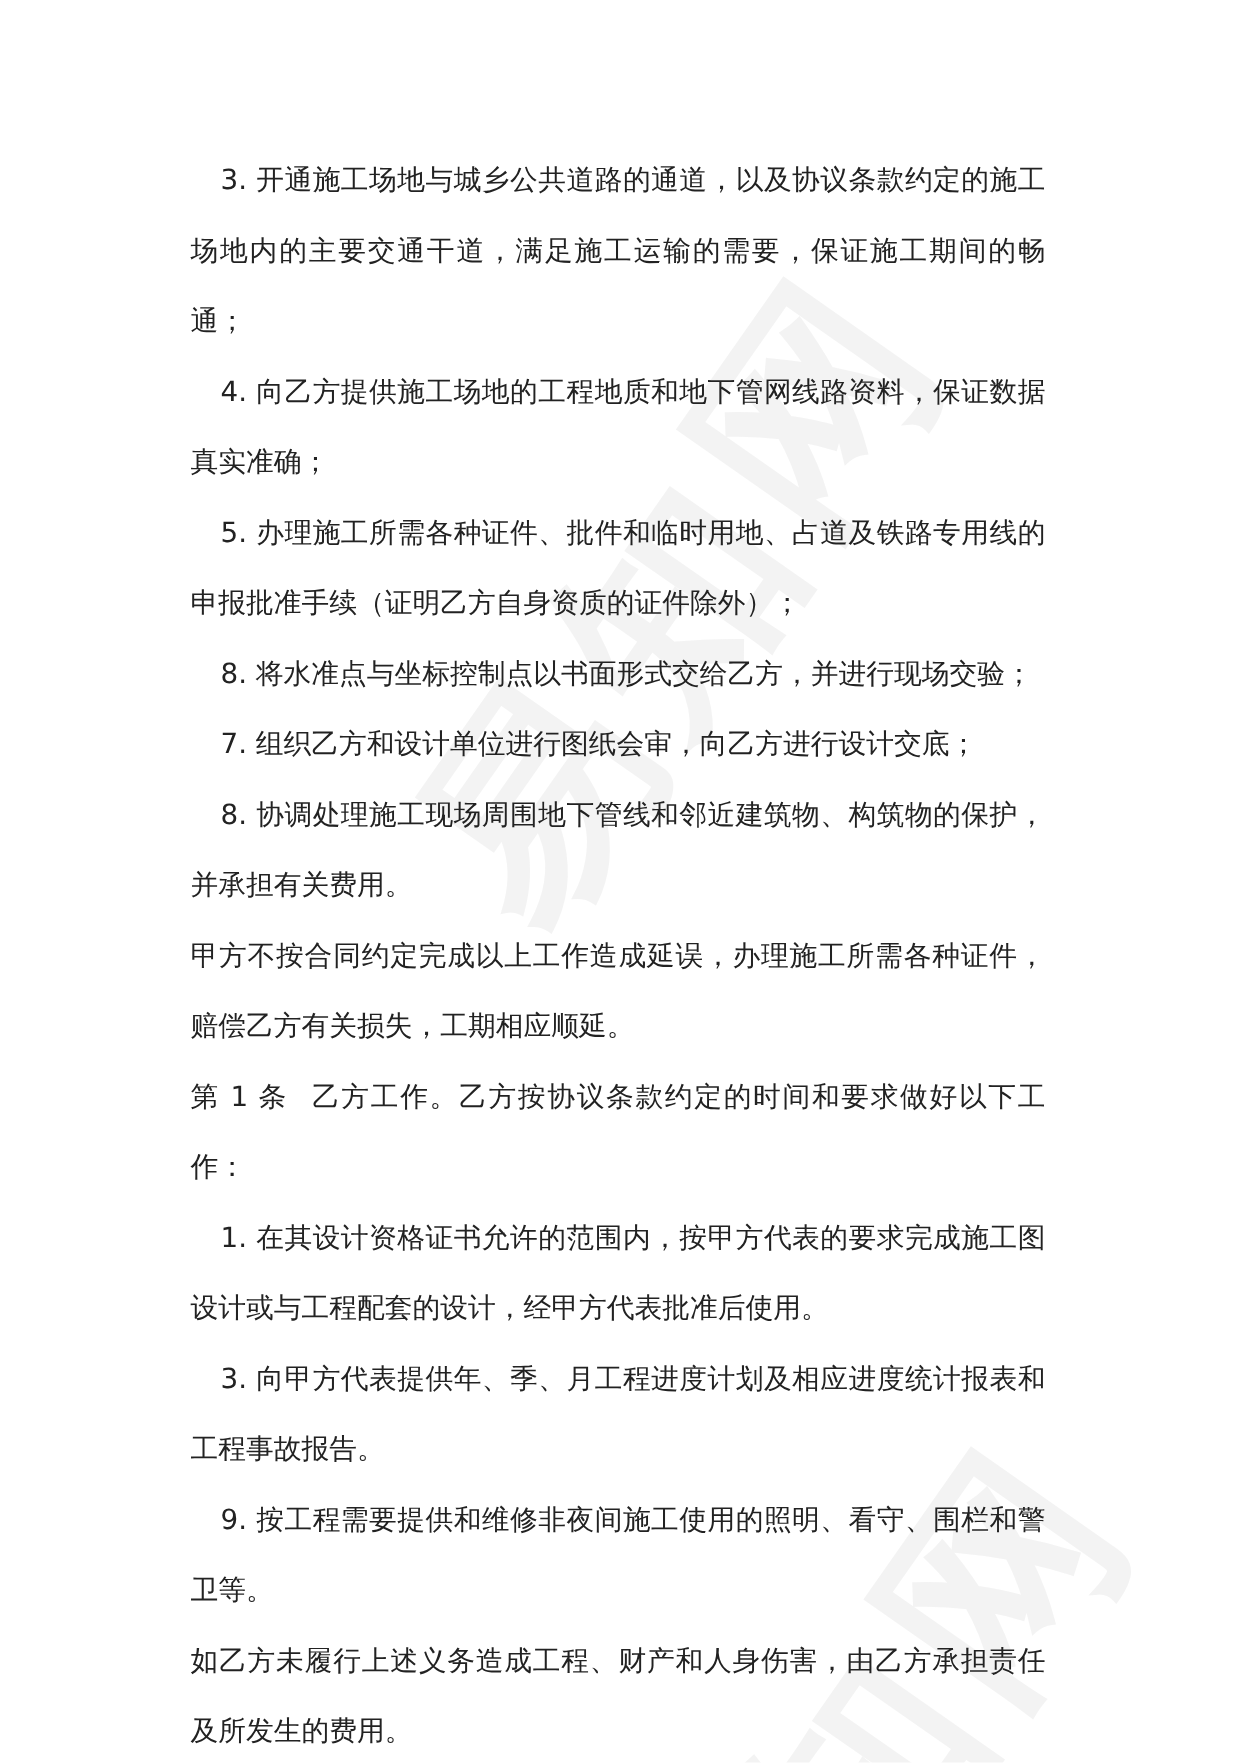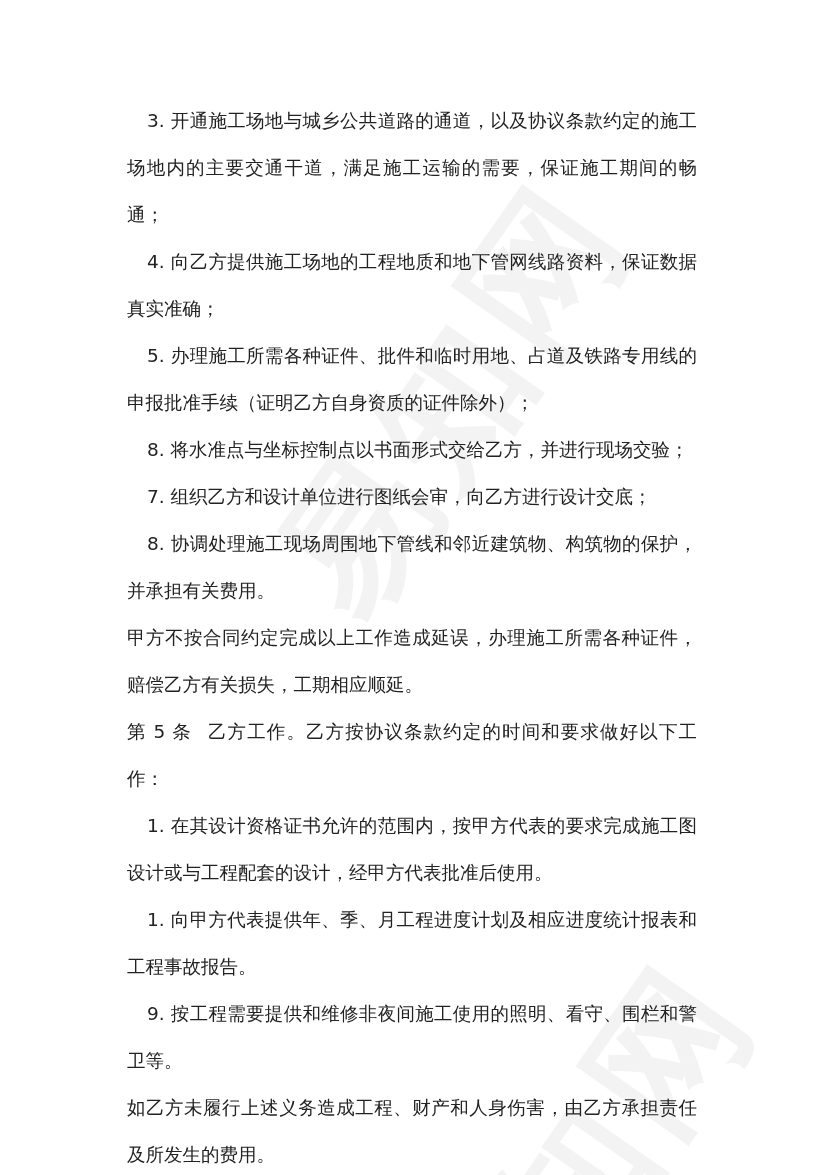--- a/index.html
+++ b/index.html
@@ -69,21 +69,21 @@
 
   <div class="content">
     <p class="para item">3.  开通施工场地与城乡公共道路的通道，以及协议条款约定的施工场地内的主要交通干道，满足施工运输的需要，保证施工期间的畅通；</p>
     <p class="para item">4.  向乙方提供施工场地的工程地质和地下管网线路资料，保证数据真实准确；</p>
     <p class="para item">5.  办理施工所需各种证件、批件和临时用地、占道及铁路专用线的申报批准手续（证明乙方自身资质的证件除外）；</p>
     <p class="para item">8.  将水准点与坐标控制点以书面形式交给乙方，并进行现场交验；</p>
     <p class="para item">7.  组织乙方和设计单位进行图纸会审，向乙方进行设计交底；</p>
     <p class="para item">8.  协调处理施工现场周围地下管线和邻近建筑物、构筑物的保护，并承担有关费用。</p>
     <p class="para plain">甲方不按合同约定完成以上工作造成延误，办理施工所需各种证件，赔偿乙方有关损失，工期相应顺延。</p>
     <p class="para heading">
-      <span class="num">第 5 条</span><span>乙方工作。乙方按协议条款约定的时间和要求做好以下工作：</span>
+      <span class="num">第 1 条</span><span>乙方工作。乙方按协议条款约定的时间和要求做好以下工作：</span>
     </p>
     <p class="para item">1.  在其设计资格证书允许的范围内，按甲方代表的要求完成施工图设计或与工程配套的设计，经甲方代表批准后使用。</p>
-    <p class="para item">1.  向甲方代表提供年、季、月工程进度计划及相应进度统计报表和工程事故报告。</p>
+    <p class="para item">3.  向甲方代表提供年、季、月工程进度计划及相应进度统计报表和工程事故报告。</p>
     <p class="para item">9.  按工程需要提供和维修非夜间施工使用的照明、看守、围栏和警卫等。</p>
     <p class="para plain">如乙方未履行上述义务造成工程、财产和人身伤害，由乙方承担责任及所发生的费用。</p>
   </div>
 
 </div>
 
 </body></html>

